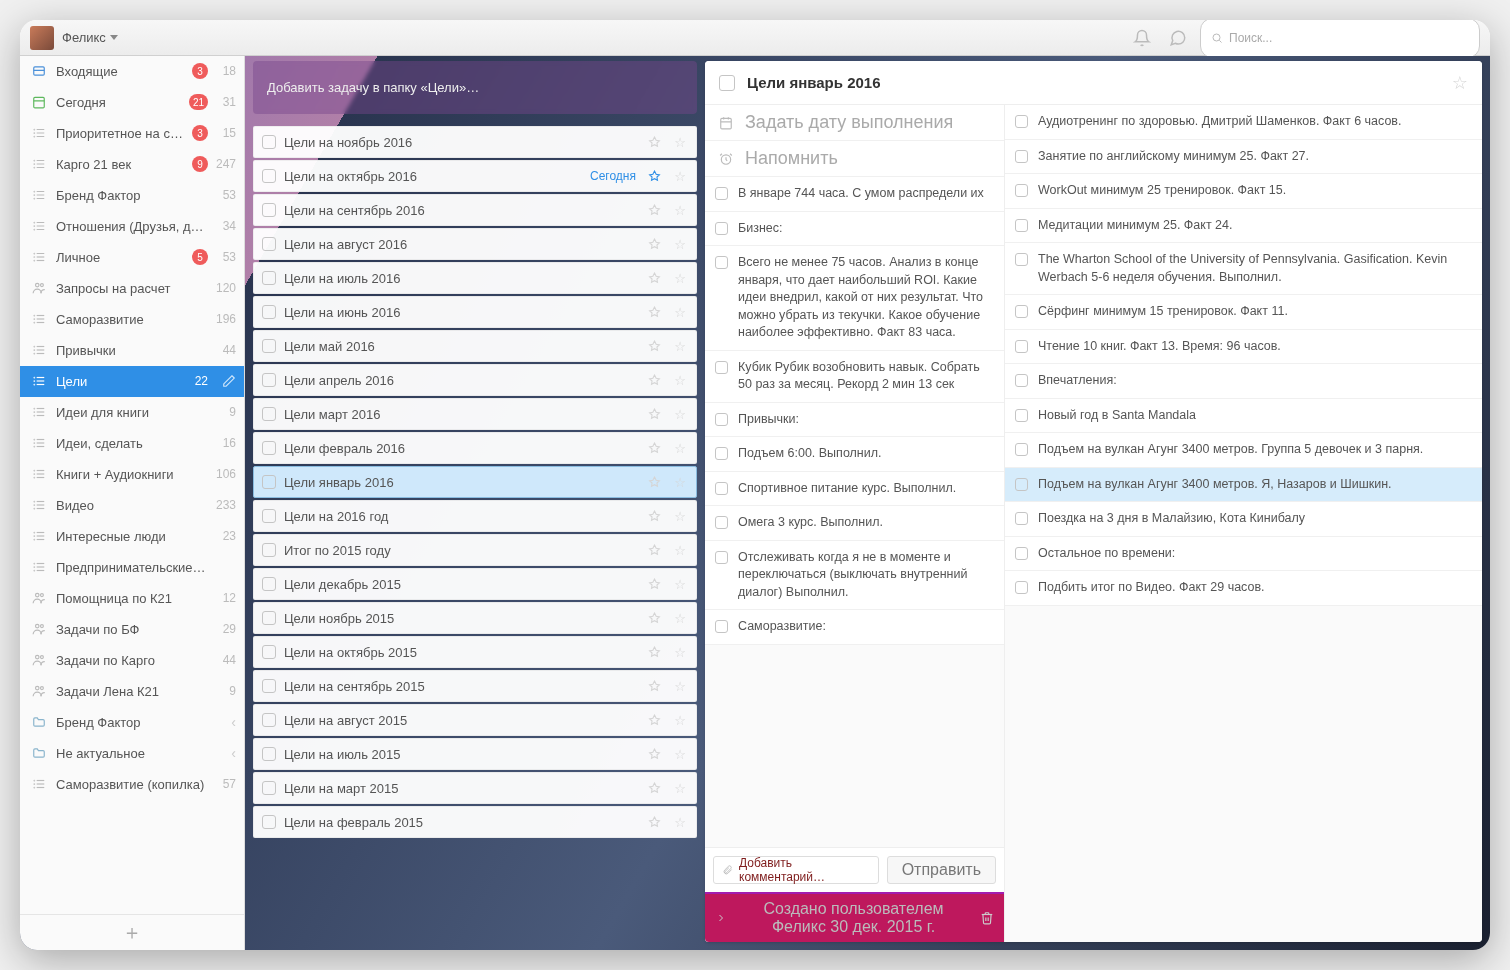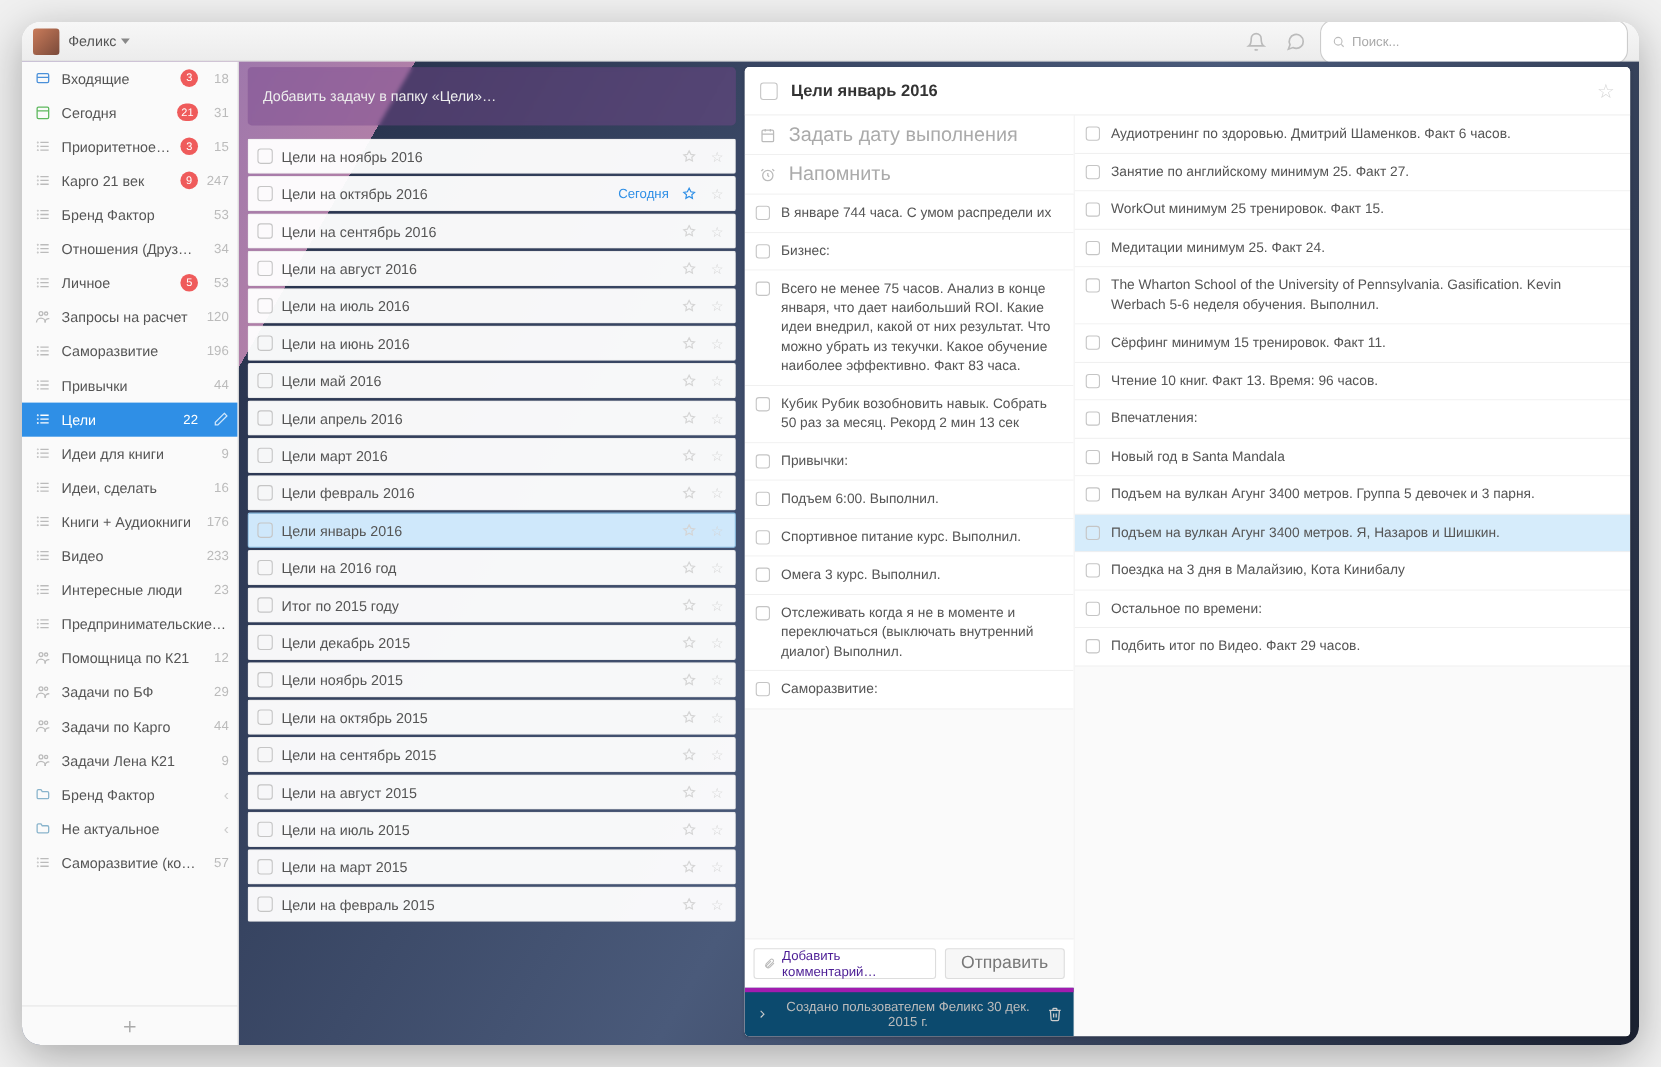--- a/index.html
+++ b/index.html
@@ -60,21 +60,21 @@
   }
   
   .main {
     flex:1;
     display:flex;
     overflow:hidden;
     background: linear-gradient(120deg,#8a6fb0 0%,#b07fa8 18%,#2a3550 18%,#4a5a7a 55%,#1a2030 100%);
   }
   
   .sidebar {
-    width: 197px;
+    width: 225px;
     background: #fafafa;
     border-right: 1px solid #ddd;
     display:flex; flex-direction:column;
   }
   .sidebar-list { flex:1; overflow:auto; }
   .sb-item {
     height: 31px;
     display:flex; align-items:center;
     padding: 0 8px 0 10px;
     gap: 8px;
@@ -198,33 +198,33 @@
   }
   .subtask-list2 { flex:1; overflow:auto; }
   .comment-bar {
     border-top:1px solid #eee;
     background:#fff;
     padding:8px;
     display:flex; gap:8px; align-items:center;
   }
   .comment-input {
     flex:1; height:28px; border:1px solid #ddd; border-radius:3px;
-    display:flex; align-items:center; padding:0 8px; color:#4c1d95; gap:6px; font-size:12px;
+    display:flex; align-items:center; padding:0 8px; color:#7f1d1d; gap:6px; font-size:12px;
   }
   .send-btn {
     height:28px; padding:0 14px; border:1px solid #ddd; border-radius:3px;
     background:#f7f7f7; color:#777; font-size:16px;
     display:flex; align-items:center;
   }
   .created-row {
     display:flex; align-items:center; gap:8px;
     padding: 6px 10px;
-    color:#bbb; font-size:12px;
-    background:#0c4a6e;
-    border-top:4px solid #a21caf;
+    color:#bbb; font-size:16px;
+    background:#be185d;
+    border-top:2px solid #a21caf;
   }
   .created-row .spacer{flex:1;}
   svg { display:block; }
 </style>
 </head>
 <body>
 
 <div class="window">
 
   <div class="topbar">
@@ -445,21 +445,21 @@
               <svg width="16" height="14" viewBox="0 0 24 24" fill="none" stroke="#bbb" stroke-width="2">
                 <line x1="8" y1="6" x2="21" y2="6"></line>
                 <line x1="8" y1="12" x2="21" y2="12"></line>
                 <line x1="8" y1="18" x2="21" y2="18"></line>
                 <circle cx="4" cy="6" r="0.5"></circle>
                 <circle cx="4" cy="12" r="0.5"></circle>
                 <circle cx="4" cy="18" r="0.5"></circle>
               </svg>
             </span>
             <span class="label">Книги + Аудиокниги</span>
-            <span class="count">176</span>
+            <span class="count">106</span>
           </div>
           <div class="sb-item">
             <span class="icon">
               <svg width="16" height="14" viewBox="0 0 24 24" fill="none" stroke="#bbb" stroke-width="2">
                 <line x1="8" y1="6" x2="21" y2="6"></line>
                 <line x1="8" y1="12" x2="21" y2="12"></line>
                 <line x1="8" y1="18" x2="21" y2="18"></line>
                 <circle cx="4" cy="6" r="0.5"></circle>
                 <circle cx="4" cy="12" r="0.5"></circle>
                 <circle cx="4" cy="18" r="0.5"></circle>

